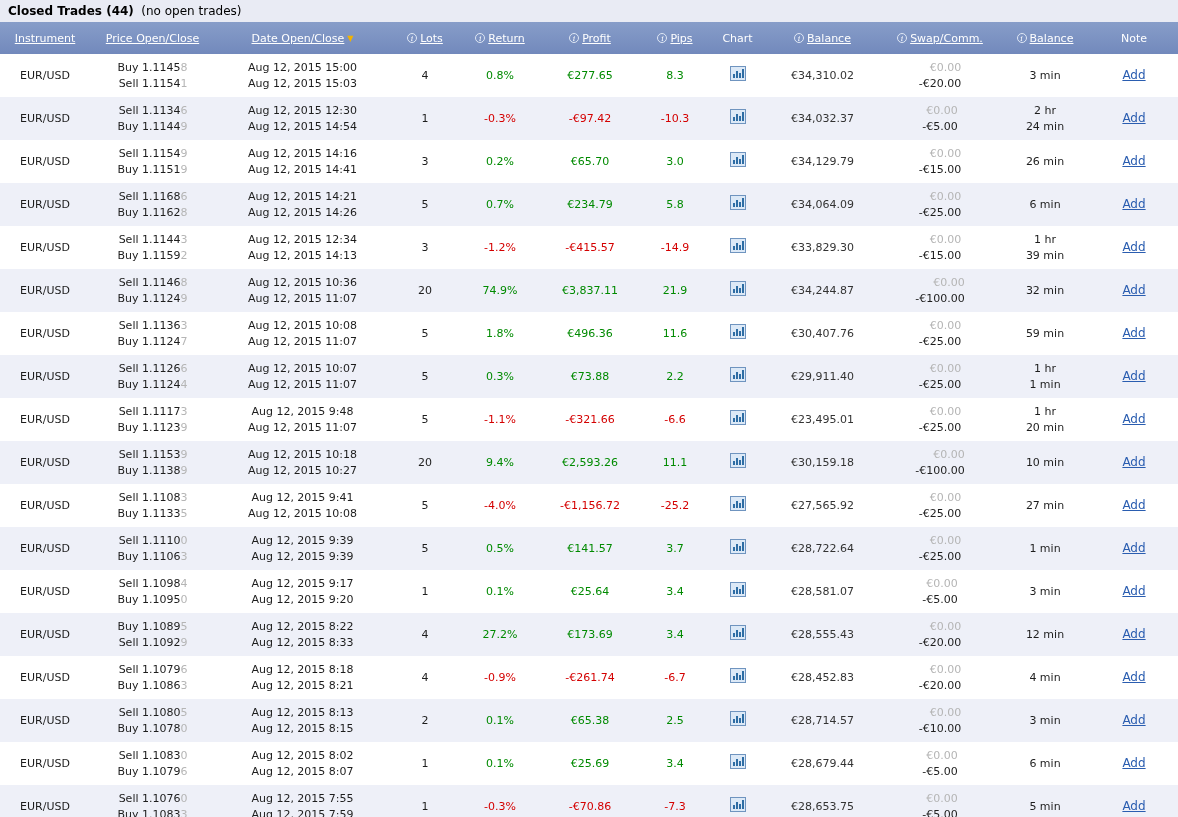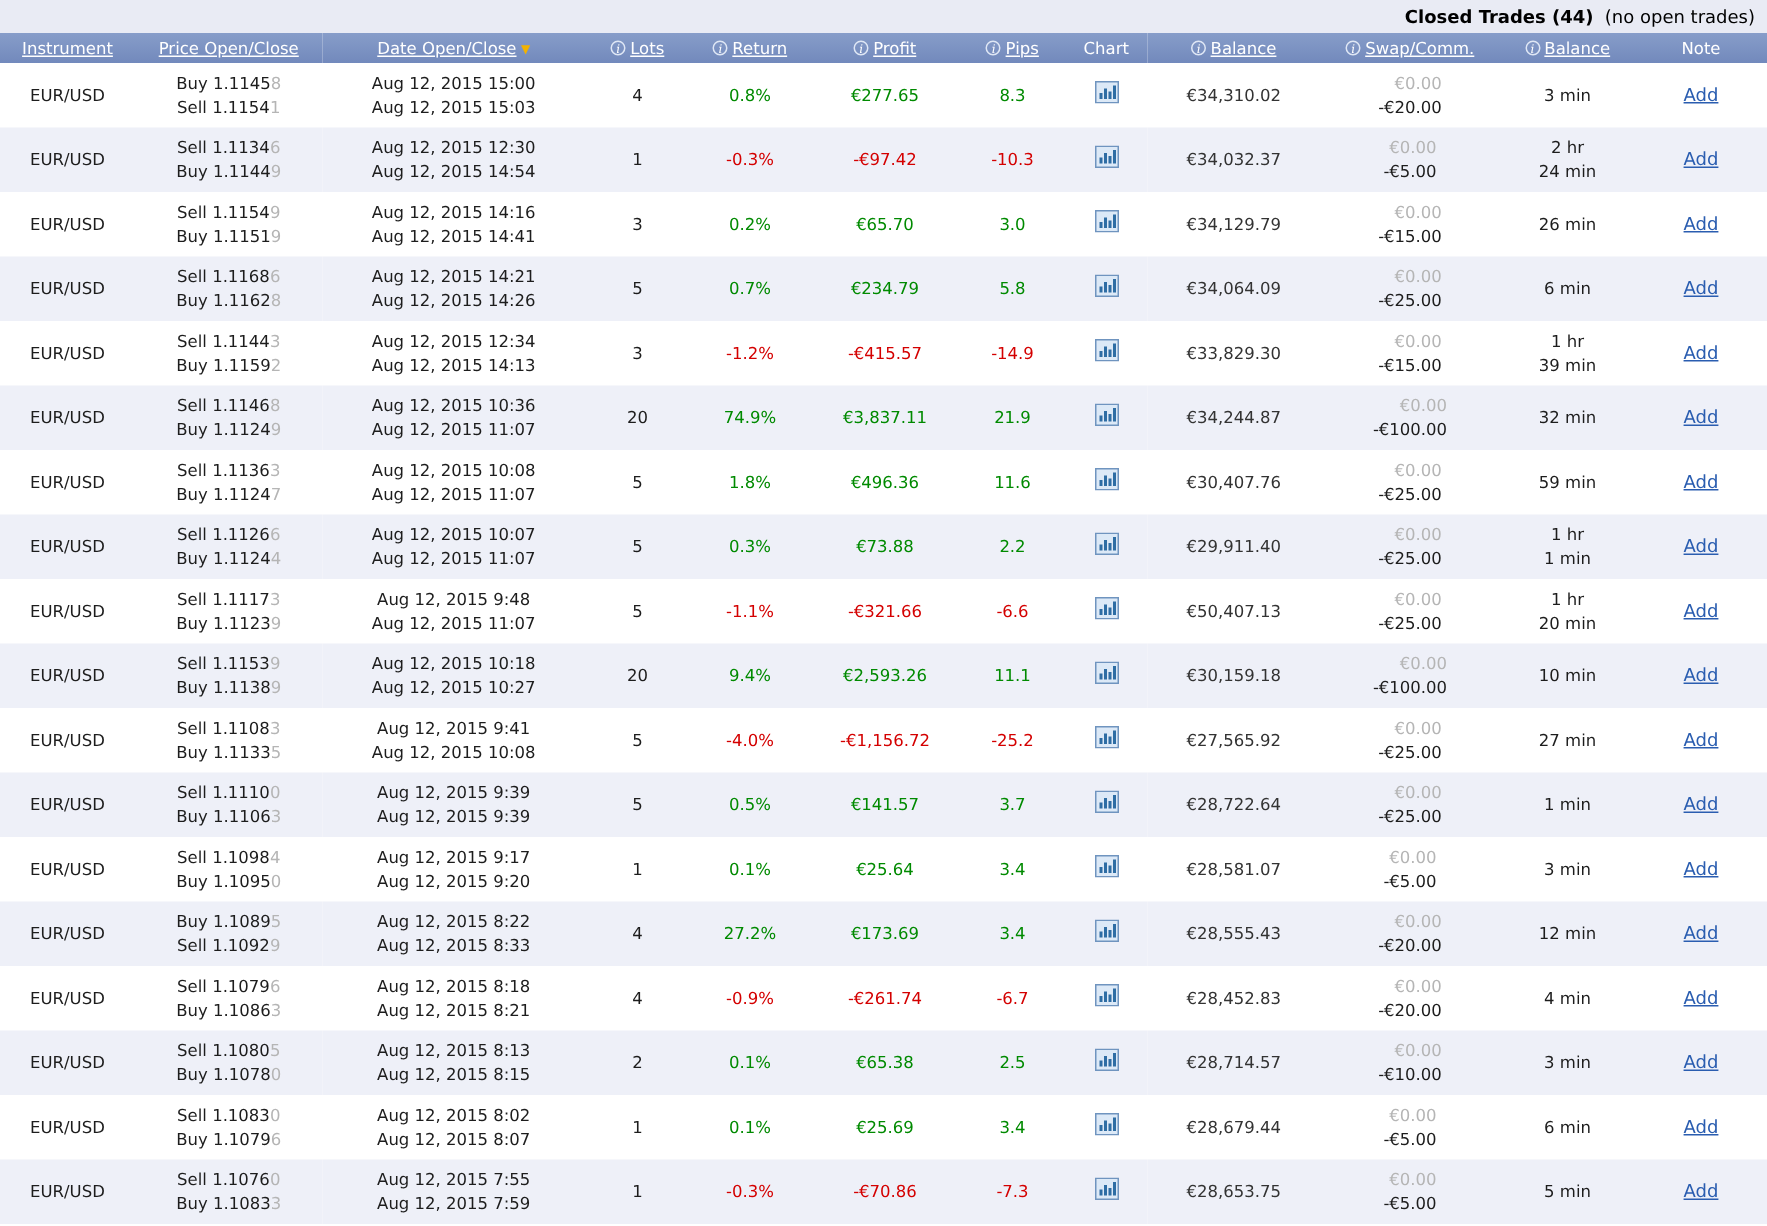--- a/index.html
+++ b/index.html
@@ -10,21 +10,20 @@
     font-family: "DejaVu Sans", "Liberation Sans", sans-serif;
     font-size: 11px;
     color: #1d1d1d;
   }
   .titlebar {
     background: #e9ebf4;
     height: 22px;
     line-height: 22px;
     padding: 0 8px;
     white-space: nowrap;
-    text-align: right;
   }
   .titlebar .main { font-weight: bold; font-size: 12px; color: #000; }
   .titlebar .sub  { font-size: 12px; color: #000; margin-left: 4px; }
 
   table.trades {
     width: 1178px;
     border-collapse: collapse;
     table-layout: fixed;
   }
   col.c-instrument { width: 90px; }
@@ -38,21 +37,21 @@
   col.c-balance    { width: 115px; }
   col.c-swap       { width: 120px; }
   col.c-duration   { width: 90px; }
   col.c-note       { width: 88px; }
 
   thead th {
     background: linear-gradient(#879dc9, #7289bc);
     color: #ffffff;
     font-weight: normal;
     font-size: 11px;
-    height: 20px;
+    height: 32px;
     padding: 0 2px;
     text-align: center;
     white-space: nowrap;
     cursor: pointer;
   }
   thead th .hlbl { color: #ffffff; }
   thead th .u { text-decoration: underline; }
   .info-icon {
     display: inline-block;
     width: 10px; height: 10px;
@@ -76,21 +75,21 @@
 
   tbody td {
     height: 43px;
     padding: 0 2px;
     text-align: center;
     vertical-align: middle;
     line-height: 16px;
   }
   tbody tr.alt { background: #eef0f8; }
 
-  .price-block { display: inline-block; text-align: center; }
+  .price-block { display: inline-block; text-align: right; }
   .swap-block  { display: inline-block; text-align: right; }
   .swap-top    { color: #b5b5b5; }
   .dim         { color: #b5b5b5; }
   .pos { color: #008a00; }
   .neg { color: #d40000; }
   td.balance-cell { color: #333; }
 
   .chart-btn { display: inline-block; cursor: pointer; line-height: 0; }
   .add-link {
     color: #2a5db0;
@@ -307,21 +306,21 @@
         <td class="neg">-1.1%</td>
         <td class="neg">-€321.66</td>
         <td class="neg">-6.6</td>
         <td><span class="chart-btn"><svg width="16" height="15" viewBox="0 0 16 15">
               <rect x="0.5" y="0.5" width="15" height="14" fill="#dce9f7" stroke="#6f94bf"></rect>
               <rect x="3" y="8" width="2" height="4" fill="#2e6da4"></rect>
               <rect x="6" y="5" width="2" height="7" fill="#2e6da4"></rect>
               <rect x="9" y="7" width="2" height="5" fill="#2e6da4"></rect>
               <rect x="12" y="3" width="2" height="9" fill="#2e6da4"></rect>
             </svg></span></td>
-        <td class="balance-cell">€50,407.13</td>
+        <td class="balance-cell">€23,495.01</td>
         <td><span class="swap-block"><span class="swap-top">€0.00</span><br><span>-€25.00</span></span></td>
         <td>1 hr<br>20 min</td>
         <td><a class="add-link">Add</a></td>
       </tr>
       <tr class="alt">
         <td>EUR/USD</td>
         <td><span class="price-block">Sell 1.1153<span class="dim">9</span><br>Buy 1.1138<span class="dim">9</span></span></td>
         <td>Aug 12, 2015 10:18<br>Aug 12, 2015 10:27</td>
         <td>20</td>
         <td class="pos">9.4%</td>

